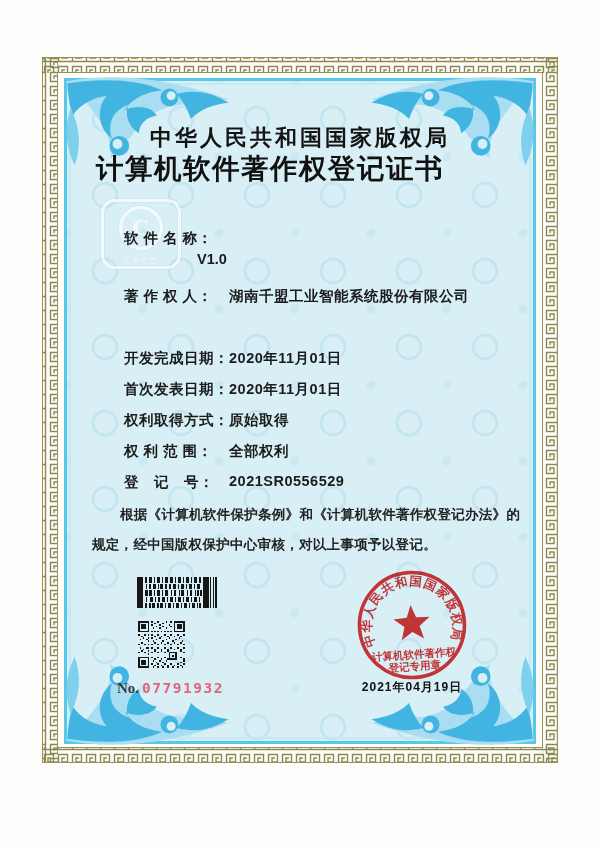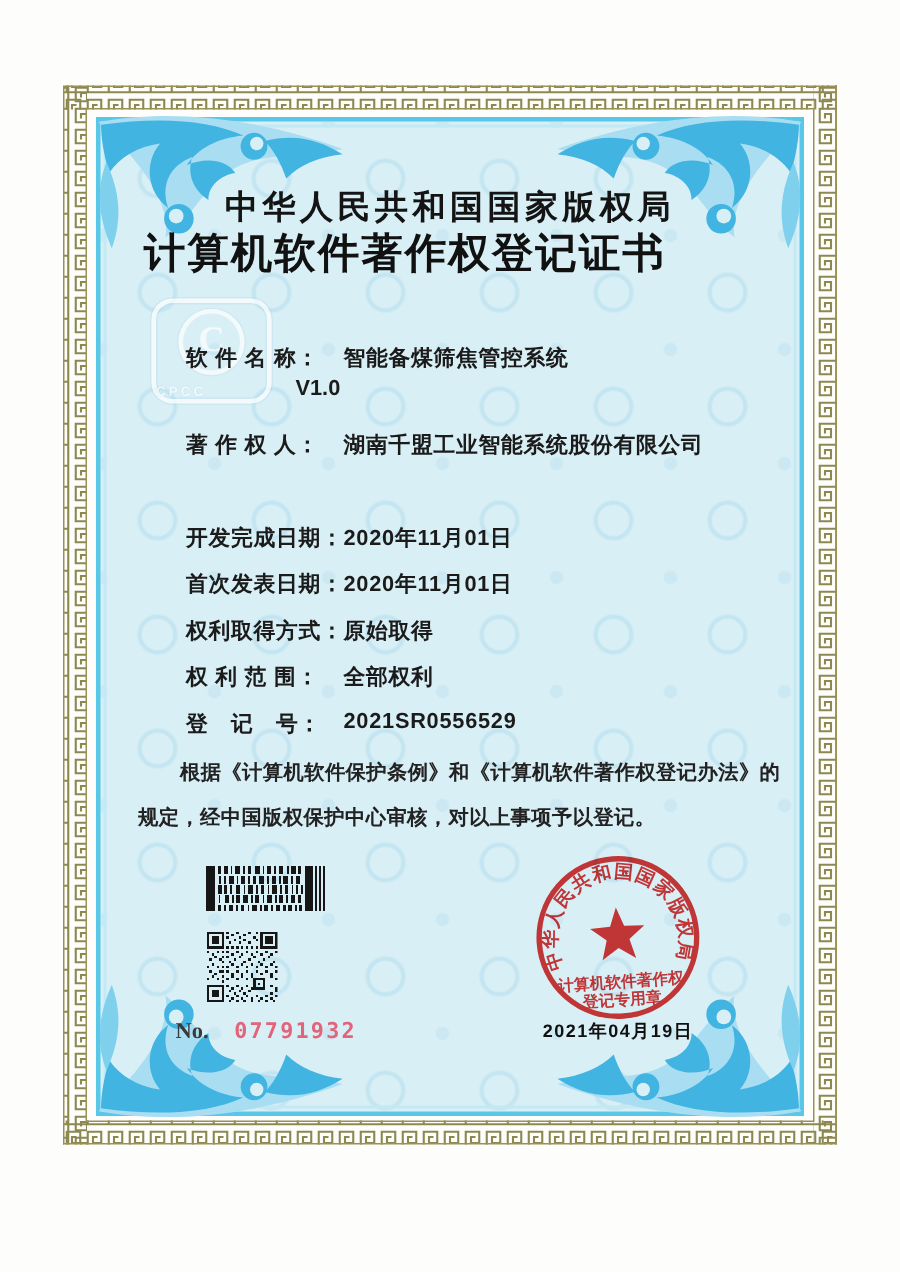--- a/index.html
+++ b/index.html
@@ -34,21 +34,21 @@
   .fl-mid{fill:#7fd0ec;}
   .fl-bg{fill:#d9eff6;}
 
   
   .emboss{left:101px;top:199px;width:74px;height:64px;border:3px solid rgba(255,255,255,.95);
     border-radius:14px;opacity:.75;box-shadow:0 0 0 1px rgba(150,200,220,.25), inset 0 0 0 1px rgba(150,200,220,.25);}
   .emboss-circle{position:absolute;left:50%;top:4px;transform:translateX(-50%);width:38px;height:38px;
     border:3px solid rgba(255,255,255,.95);border-radius:50%;box-shadow:0 0 0 1px rgba(150,200,220,.2);
     color:rgba(255,255,255,.95);font-family:"Liberation Serif",serif;font-size:24px;font-weight:700;
     text-align:center;line-height:36px;}
-  .emboss-cpcc{position:absolute;bottom:0;width:100%;text-align:left;font-size:9px;letter-spacing:2px;
+  .emboss-cpcc{position:absolute;bottom:0;width:100%;text-align:center;font-size:9px;letter-spacing:2px;
     color:rgba(255,255,255,.95);font-weight:700;text-shadow:0 0 1px rgba(140,190,210,.6);}
 
   
   .authority{left:0;top:123px;width:600px;text-align:center;font-family:"Liberation Serif","DejaVu Serif",serif;
     font-size:22px;font-weight:600;letter-spacing:3px;color:#141414;white-space:nowrap;}
   .cert-title{left:0;top:151px;width:540px;text-align:center;font-family:"Liberation Serif","DejaVu Serif",serif;
     font-size:27.5px;font-weight:800;letter-spacing:1.5px;color:#111;white-space:nowrap;}
   .cert-no{right:100px;top:201px;font-size:12px;font-weight:700;letter-spacing:.5px;color:#1b1b1b;white-space:nowrap;}
   .cert-no .gap{display:inline-block;width:10px;}
 
@@ -61,21 +61,21 @@
   .statement{font-size:13.5px;font-weight:700;letter-spacing:.3px;color:#222;white-space:nowrap;}
 
   
   .barcode{left:137px;top:577px;}
   .qrcode{left:138px;top:621px;}
 
   
   .serial{left:117px;top:679px;white-space:nowrap;}
   .serial .no{font-family:"Liberation Serif","DejaVu Serif",serif;font-size:15px;font-weight:600;color:#3a3a3a;text-align:right;}
   .serial .num{font-family:"DejaVu Sans Mono","Liberation Mono",monospace;font-size:14.5px;font-weight:600;
-    letter-spacing:1.5px;margin-left:17px;}
+    letter-spacing:1.5px;margin-left:3px;}
 
   
   .seal{left:347px;top:561px;opacity:.93;mix-blend-mode:multiply;}
   .issue-date{left:346px;top:679px;width:132px;text-align:center;font-size:12px;font-weight:800;
     letter-spacing:1px;color:#101010;white-space:nowrap;}
 </style>
 </head>
 <body>
 
 <div class="page">
@@ -130,21 +130,20 @@
   <div class="abs emboss">
     <div class="emboss-circle">C</div>
     <div class="emboss-cpcc">CPCC</div>
   </div>
 
   <div class="abs authority">中华人民共和国国家版权局</div>
   <div class="abs cert-title">计算机软件著作权登记证书</div>
 
   <div class="abs row" style="top:229px">
     <span class="lab">软 件 名 称：</span>
-    <span class="val">智能备煤筛焦管控系统</span>
   </div>
   <div class="abs val2" style="top:251px">V1.0</div>
 
   <div class="abs row" style="top:287px">
     <span class="lab">著 作 权 人：</span>
     <span class="val">湖南千盟工业智能系统股份有限公司</span>
   </div>
 
   <div class="abs row" style="top:349px">
     <span class="lab">开发完成日期：</span>

